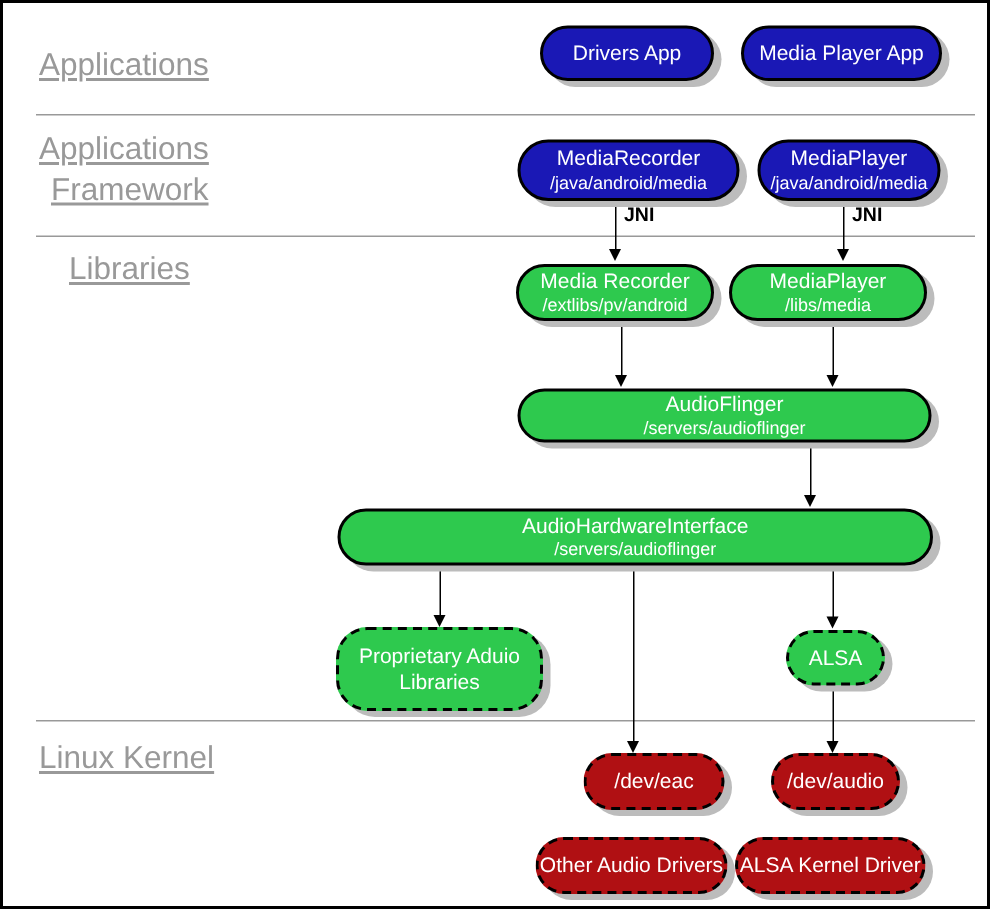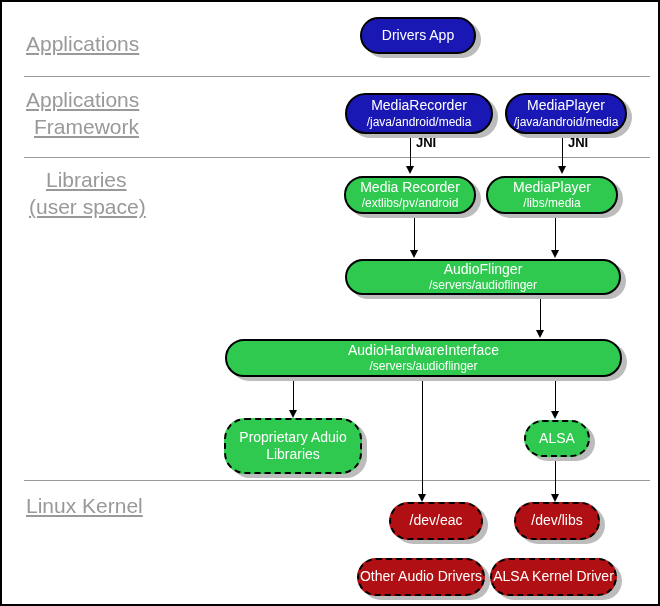--- a/index.html
+++ b/index.html
@@ -75,21 +75,20 @@
 
   <div class="layer-label" style="left:24px; top:28px">Applications</div>
 
   <div class="layer-label" style="left:24px; top:84px">
     <div>Applications</div>
     <div style="padding-left:8px">Framework</div>
   </div>
 
   <div class="layer-label" style="left:27px; top:164px">
     <div style="padding-left:17px">Libraries</div>
-    <div>(user space)</div>
   </div>
 
   <div class="layer-label" style="left:24px; top:490px">Linux Kernel</div>
 
   <div class="divider" style="top:74px"></div>
   <div class="divider" style="top:155px"></div>
   <div class="divider" style="top:478px"></div>
 
   <div class="vline" style="left:408px; top:132px; height:33px"></div>
   <div class="arrowhead" style="left:404px; top:164px"></div>
@@ -117,20 +116,23 @@
   <div class="vline" style="left:553px; top:375px; height:36px"></div>
   <div class="arrowhead" style="left:549px; top:409px"></div>
 
   <div class="vline" style="left:553px; top:455px; height:38px"></div>
   <div class="arrowhead" style="left:549px; top:492px"></div>
 
   <div class="node blue" style="left:358px; top:15px; width:116px; height:37px">
     <span class="t">Drivers App</span>
   </div>
 
+  <div class="node blue" style="left:492px; top:15px; width:134px; height:37px">
+    <span class="t">Media Player App</span>
+  </div>
 
   <div class="node blue" style="left:343px; top:91px; width:148px; height:41px">
     <span class="t">MediaRecorder</span>
     <span class="st">/java/android/media</span>
   </div>
 
   <div class="node blue" style="left:503px; top:91px; width:122px; height:41px">
     <span class="t">MediaPlayer</span>
     <span class="st">/java/android/media</span>
   </div>
@@ -162,21 +164,21 @@
 
   <div class="node green dashed" style="left:522px; top:418px; width:66px; height:37px">
     <span class="t">ALSA</span>
   </div>
 
   <div class="node red dashed" style="left:387px; top:500px; width:94px; height:38px">
     <span class="t">/dev/eac</span>
   </div>
 
   <div class="node red dashed" style="left:512px; top:500px; width:86px; height:38px">
-    <span class="t">/dev/libs</span>
+    <span class="t">/dev/audio</span>
   </div>
 
   <div class="node red dashed" style="left:355px; top:556px; width:128px; height:38px">
     <span class="t">Other Audio Drivers</span>
   </div>
 
   <div class="node red dashed" style="left:488px; top:556px; width:127px; height:38px">
     <span class="t">ALSA Kernel Driver</span>
   </div>
 

